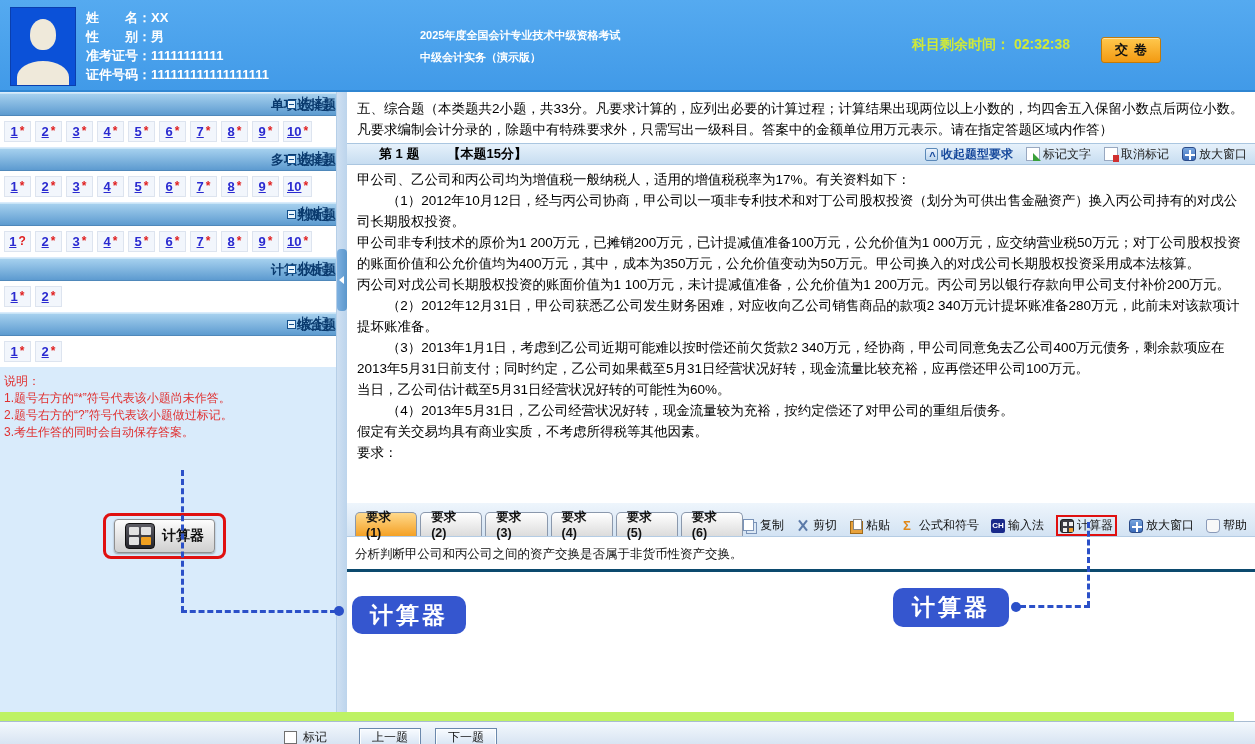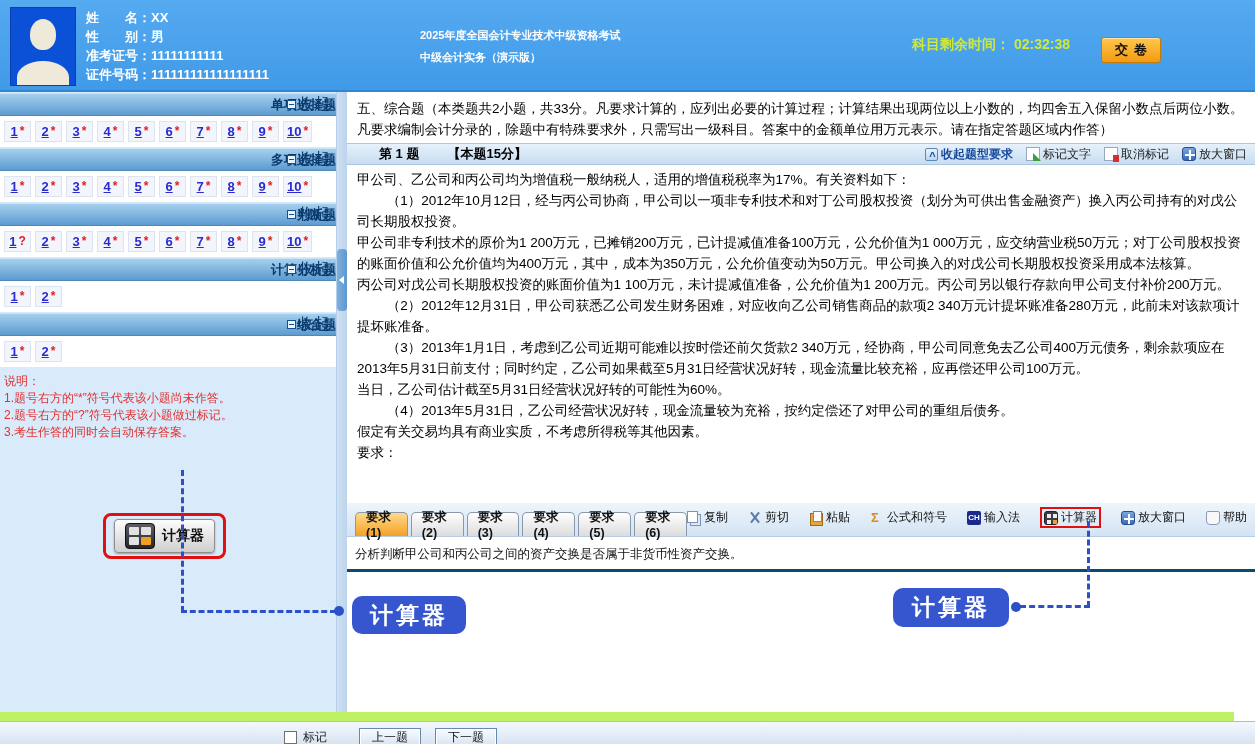--- a/index.html
+++ b/index.html
@@ -87,21 +87,21 @@
 
   
   .toolbar { height:34px; display:flex; justify-content:flex-end; align-items:flex-end;
     background:linear-gradient(#eef5fc,#d3e3f3); border-bottom:1px solid #b4cce4; padding:0 8px; }
   .tabs { display:flex; gap:3px; }
   .tab { height:24px; padding:0 10px; display:flex; align-items:center;
     border:1px solid #8a98ac; border-bottom:none; border-radius:5px 5px 0 0;
     background:linear-gradient(#ffffff,#dcdcdc); font-size:12.5px; font-weight:bold;
     color:#111; cursor:pointer; }
   .tab.active { background:linear-gradient(#ffd98c,#f4a125); }
-  .tools { display:flex; align-items:center; gap:20px; padding-bottom:8px; font-size:12px; color:#111; }
+  .tools { display:flex; align-items:center; gap:12px; font-size:12px; color:#111; }
   .tbtn { display:inline-flex; align-items:center; cursor:pointer; white-space:nowrap; }
   .tbtn.hl { border:2px solid #e01010; padding:0 2px; }
   .task { padding:9px 8px 6px 8px; font-size:12.5px; color:#111;
     border-bottom:3px solid #0c4a6e; }
 
   
   .ic { display:inline-block; width:14px; height:14px; margin-right:3px;
     position:relative; vertical-align:-2px; }
   .ic-copy::before { content:""; position:absolute; left:3px; top:3px; width:9px; height:10px;
     background:#dce8f4; border:1px solid #7a93b8; }

